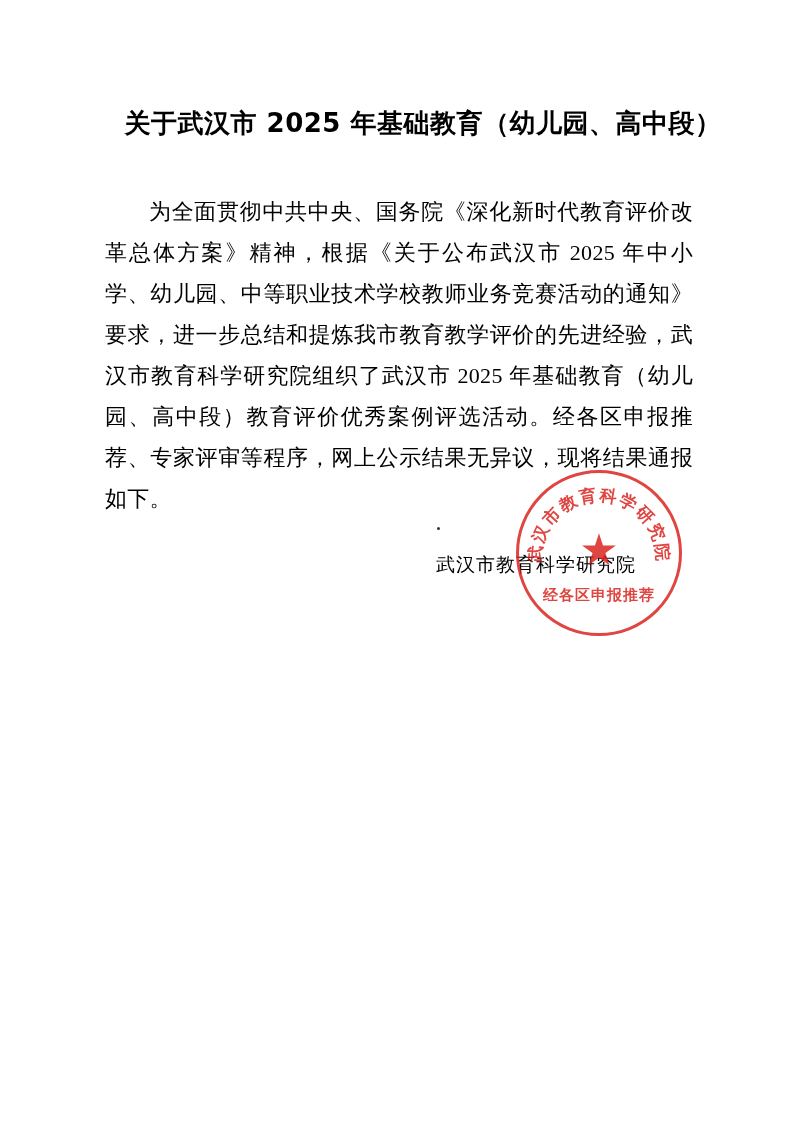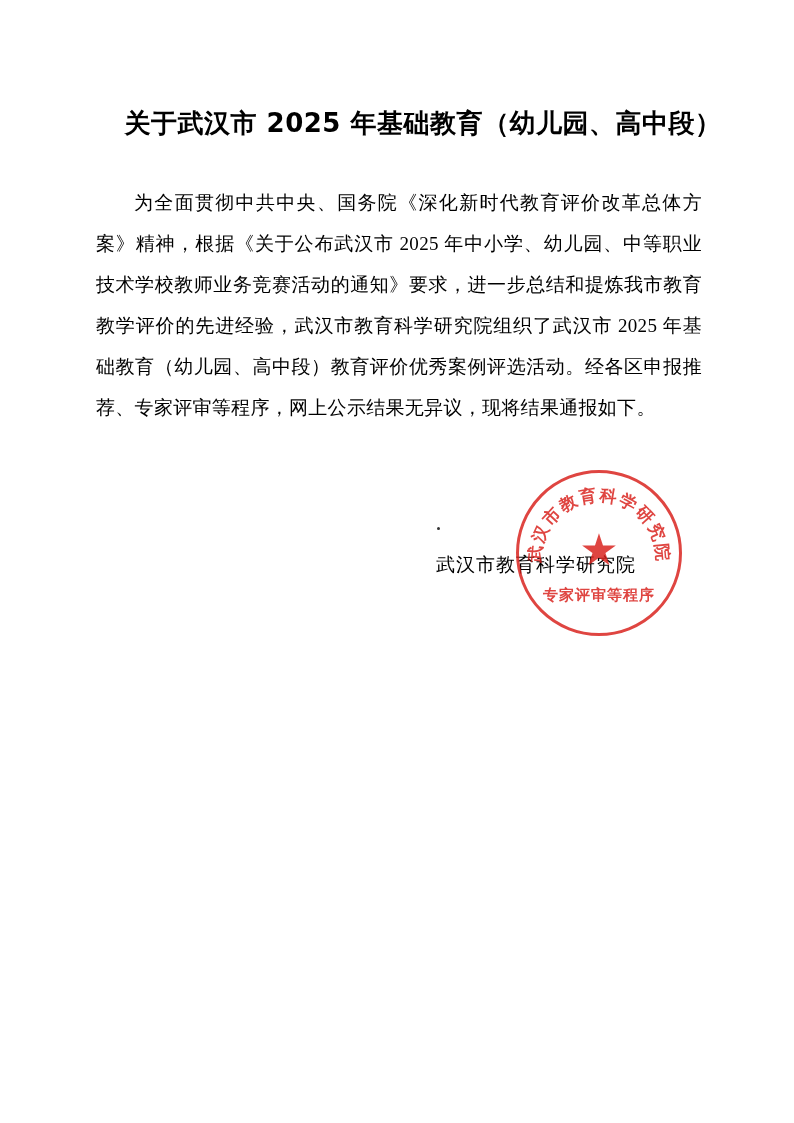--- a/index.html
+++ b/index.html
@@ -28,23 +28,23 @@
     font-weight: bold;
     font-size: 26px;
     line-height: 62px;
     letter-spacing: 0.5px;
     color: #000;
   }
   .doc-title .line2 {
     display: block;
   }
   .body-text {
-    margin: 0;
+    margin: 9px;
     padding: 28px 92px 0 96px;
-    font-size: 19px;
+    font-size: 22px;
     line-height: 41px;
     text-align: justify;
     text-justify: inter-ideograph;
     text-indent: 2em;
     letter-spacing: 0.3px;
     font-family: "Liberation Serif", "DejaVu Serif", serif;
   }
   .sig-block {
     position: absolute;
     right: 108px;
@@ -137,16 +137,16 @@
   <div class="stamp">
     <svg class="stamp-arc" viewBox="0 0 160 160">
       <defs>
         <path id="arcpath" d="M 22,86 A 58,58 0 0 1 138,86"></path>
       </defs>
       <text>
         <textPath href="#arcpath" startOffset="50%" text-anchor="middle">武汉市教育科学研究院</textPath>
       </text>
     </svg>
     <div class="stamp-star">★</div>
-    <div class="stamp-sub">专家评审等程序</div>
+    <div class="stamp-sub">经各区申报推荐</div>
   </div>
 
 </div>
 
 </body></html>

